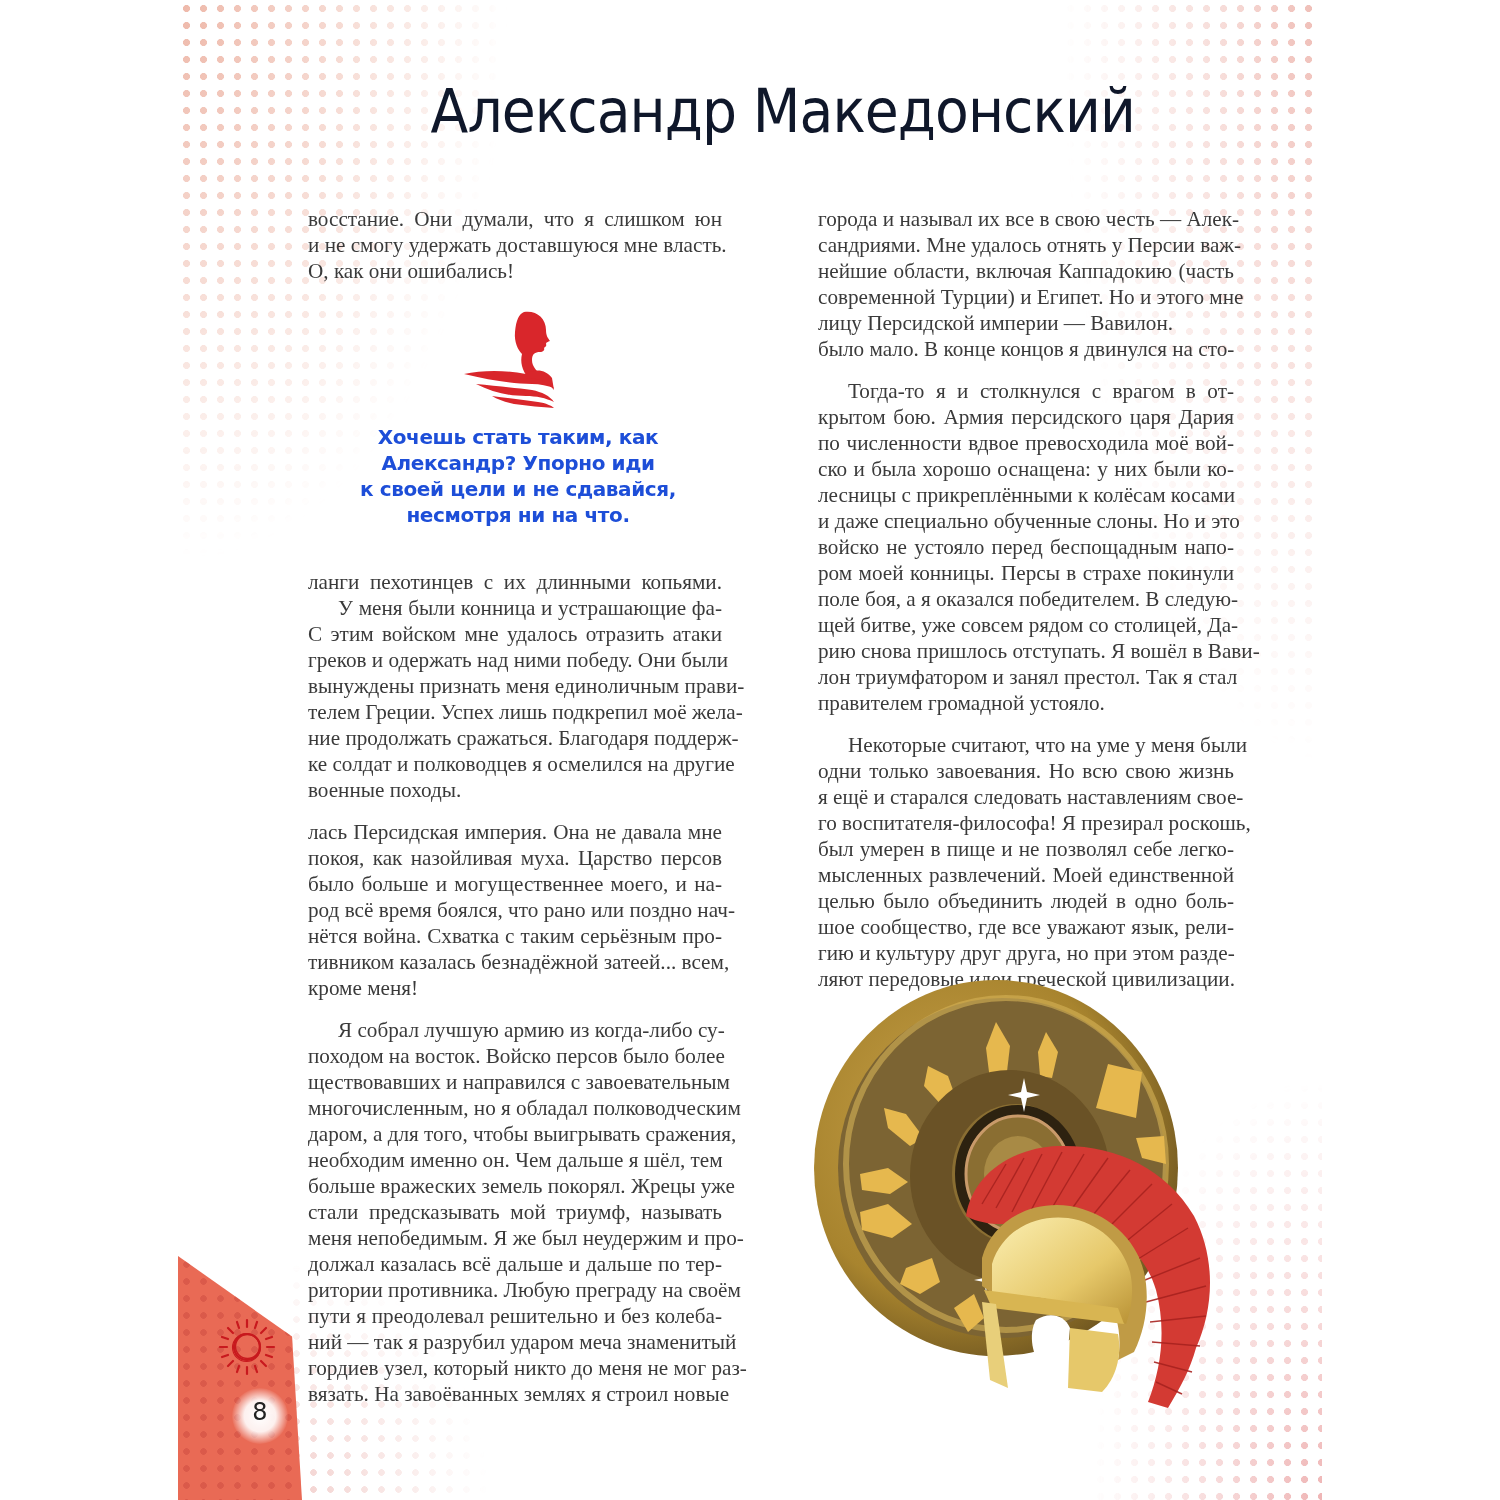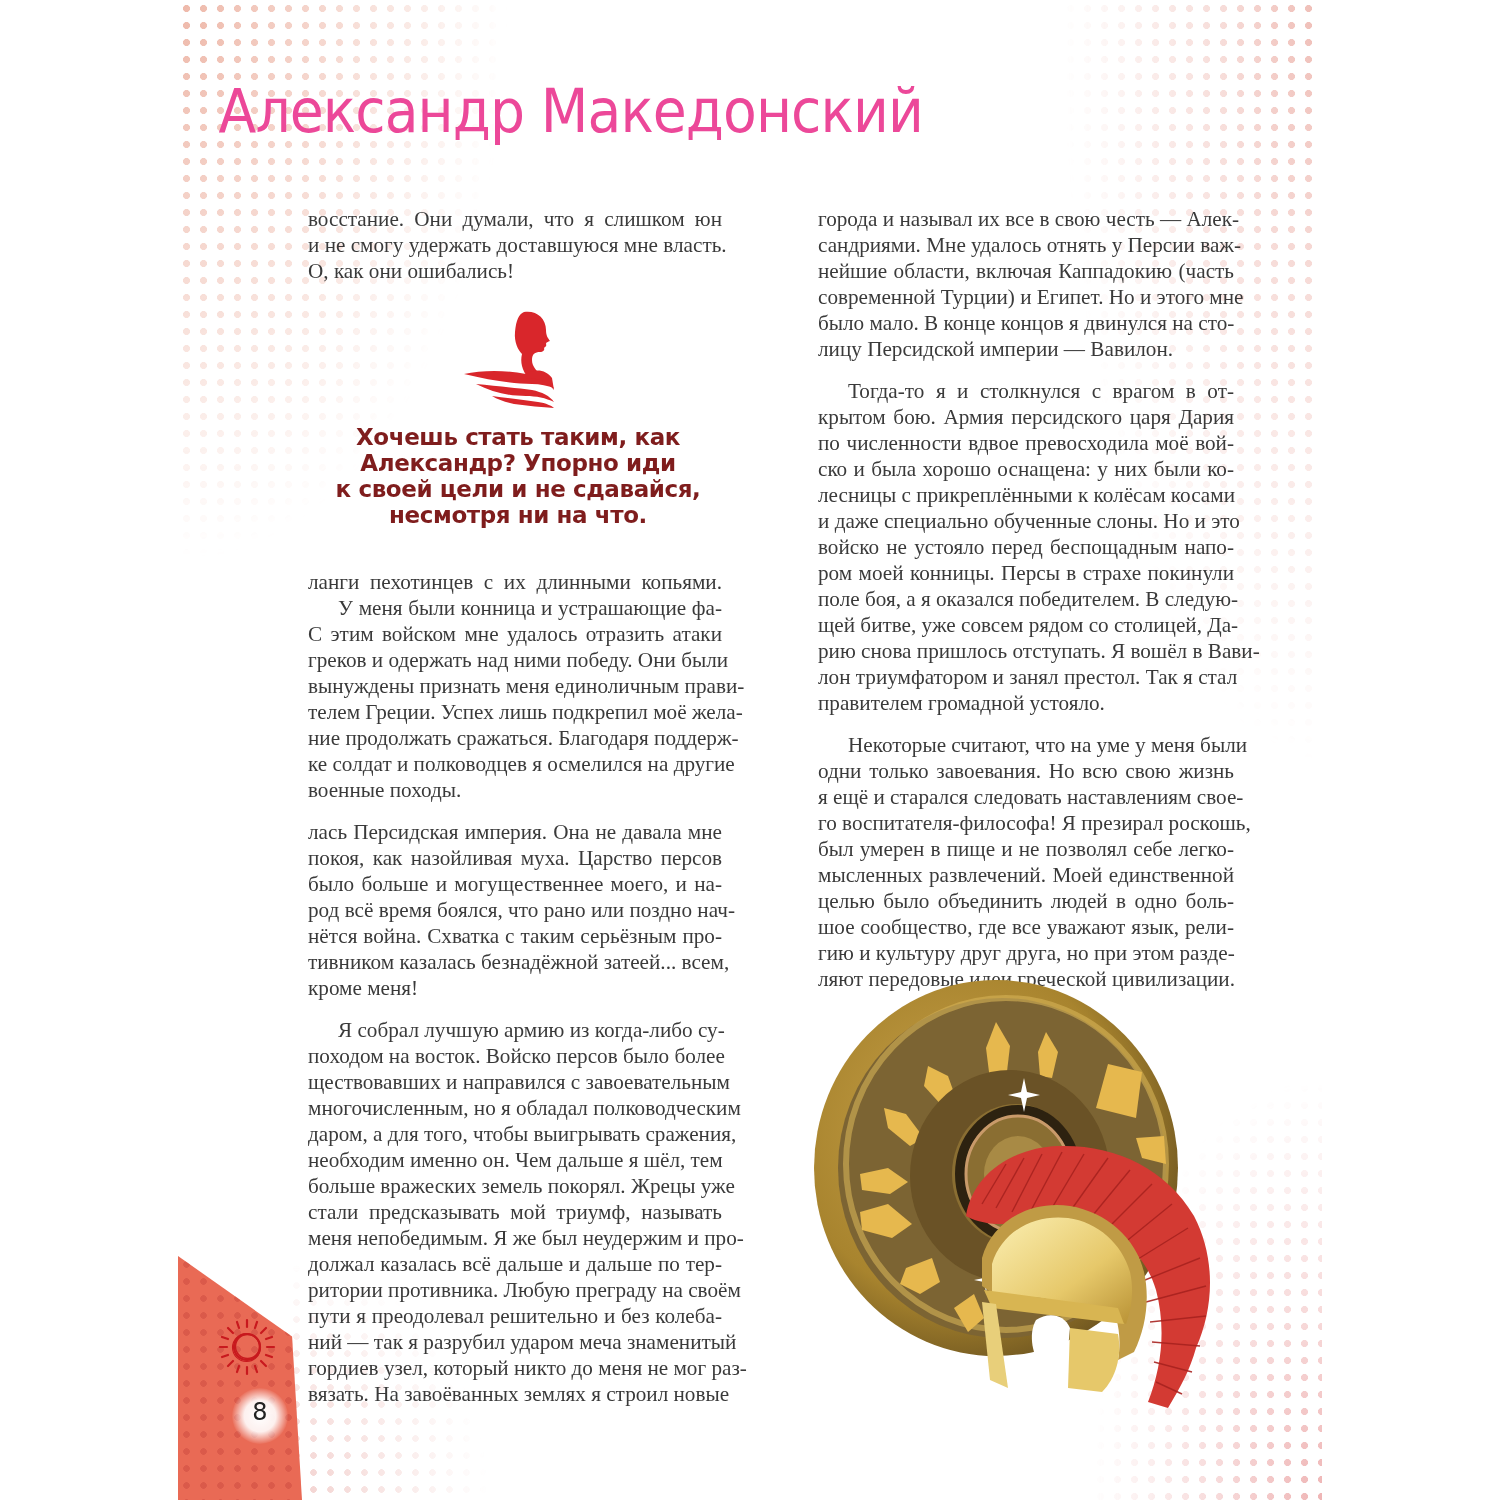--- a/index.html
+++ b/index.html
@@ -36,38 +36,38 @@
   .corner-tab::after { content: ""; position: absolute; inset: 0;
     background-image: radial-gradient(circle, rgba(200,70,60,0.45) 3px, transparent 3.6px);
     background-size: 17px 17px; }
   .sun-icon { position: absolute; left: 38px; top: 1316px; width: 62px; height: 62px; z-index: 2; }
   .page-num-glow { position: absolute; left: 54px; top: 1388px; width: 56px; height: 56px; border-radius: 50%;
     background: radial-gradient(circle, #ffffff 0%, rgba(255,255,255,0.9) 40%, rgba(255,255,255,0) 72%); z-index: 2; }
   .page-num { position: absolute; left: 54px; top: 1398px; width: 56px; text-align: center;
     font-family: "DejaVu Sans", sans-serif; font-size: 24px; color: #222; z-index: 3; }
 
   
-  .title { position: absolute; left: 0; top: 76px; width: 1200px; 
-    font-family: "DejaVu Sans", sans-serif; font-weight: 400; font-size: 60px; letter-spacing: -1px; color: #ec4899; }
+  .title { position: absolute; left: 0; top: 76px; width: 1200px; text-align: center;
+    font-family: "DejaVu Sans", sans-serif; font-weight: 400; font-size: 60px; letter-spacing: -1px; color: #0f172a; }
   .title span { display: inline-block; transform: scaleX(0.92); margin-left: 10px; }
 
   
   .col { position: absolute; font-size: 21.2px; line-height: 26px; color: #3a3a3a; text-align: justify; }
   .col p { margin: 16px; }
   .col .line { display: block; text-align: justify; text-align-last: justify; white-space: nowrap; }
   .col .line.last { text-align-last: left; }
   .col .indent { text-indent: 30px; }
   .col-left-top { left: 114px; top: 190px; width: 446px; }
   .col-left-main { left: 114px; top: 553px; width: 446px; }
   .col-right { left: 624px; top: 190px; width: 448px; }
 
   
   .callout-icon { position: absolute; left: 284px; top: 308px; width: 110px; height: 100px; }
   .callout-text { position: absolute; left: 140px; top: 424px; width: 400px; text-align: center;
-    font-family: "DejaVu Sans", sans-serif; font-weight: 700; font-size: 23px; line-height: 26px; color: #7f1d1d; letter-spacing: -0.4px; }
+    font-family: "DejaVu Sans", sans-serif; font-weight: 700; font-size: 20px; line-height: 26px; color: #1d4ed8; letter-spacing: -0.4px; }
 
   
   .illustration { position: absolute; left: 618px; top: 968px; width: 460px; height: 450px; }
 </style>
 </head>
 <body>
 
 <div class="page">
   <div class="dots-tl"></div>
   <div class="dots-tr"></div>
@@ -168,22 +168,22 @@
       <span class="line">вязать. На завоёванных землях я строил новые</span>
     </p>
   </div>
 
   <div class="col col-right">
     <p>
       <span class="line">города и называл их все в свою честь — Алек-</span>
       <span class="line">сандриями. Мне удалось отнять у Персии важ-</span>
       <span class="line">нейшие области, включая Каппадокию (часть</span>
       <span class="line">современной Турции) и Египет. Но и этого мне</span>
+      <span class="line last">лицу Персидской империи — Вавилон.</span>
       <span class="line">было мало. В конце концов я двинулся на сто-</span>
-      <span class="line last">лицу Персидской империи — Вавилон.</span>
     </p>
     <p>
       <span class="line indent">Тогда-то я и столкнулся с врагом в от-</span>
       <span class="line">крытом бою. Армия персидского царя Дария</span>
       <span class="line">по численности вдвое превосходила моё вой-</span>
       <span class="line">ско и была хорошо оснащена: у них были ко-</span>
       <span class="line">лесницы с прикреплёнными к колёсам косами</span>
       <span class="line">и даже специально обученные слоны. Но и это</span>
       <span class="line">войско не устояло перед беспощадным напо-</span>
       <span class="line">ром моей конницы. Персы в страхе покинули</span>

